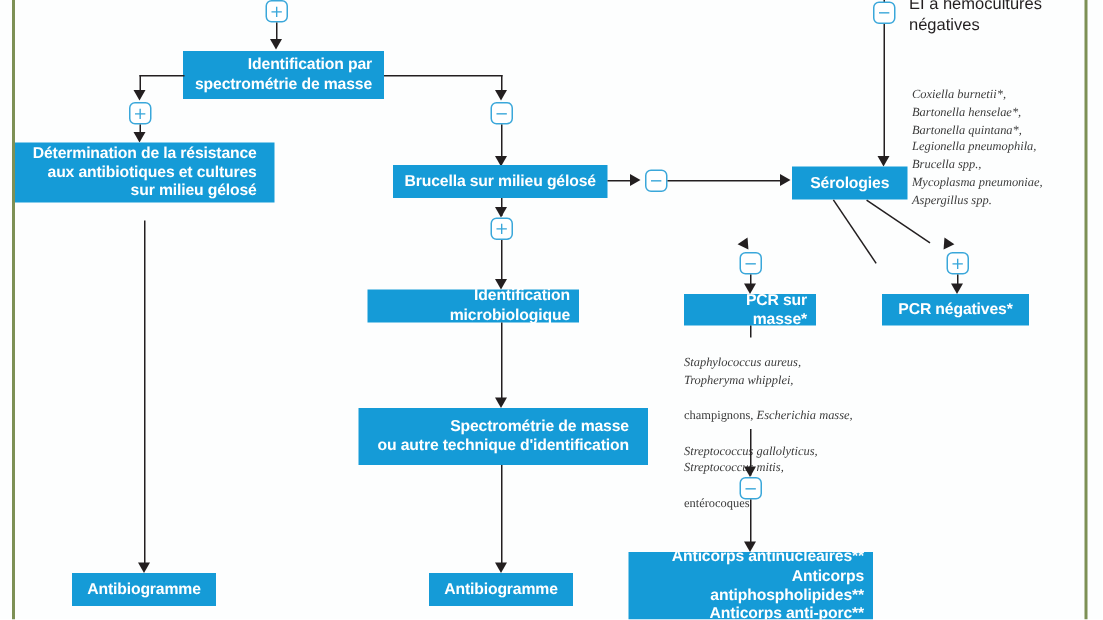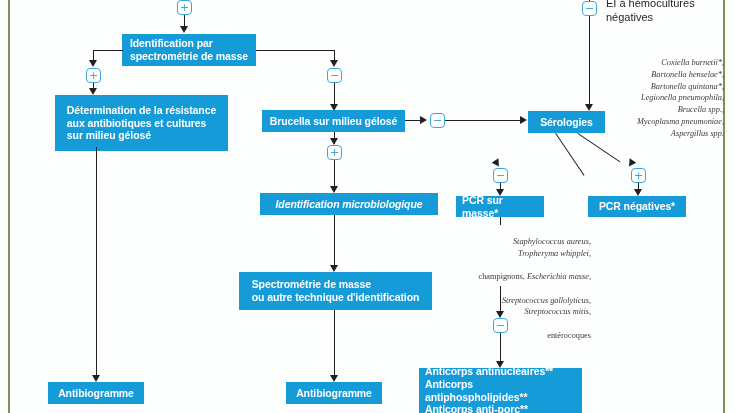--- a/index.html
+++ b/index.html
@@ -24,21 +24,21 @@
   .frame-right { left: 723px; }
 
   .node {
     position: absolute;
     background: #159bd7;
     color: #ffffff;
     font-weight: bold;
     display: flex;
     align-items: center;
     justify-content: center;
-    text-align: left;
+    text-align: right;
     line-height: 1.22;
     letter-spacing: -0.1px;
     padding: 2px 6px;
     font-size: 10.5px;
     white-space: pre-line;
   }
 
   .sign {
     position: absolute;
     width: 15px; height: 15px;
@@ -92,21 +92,20 @@
   }
 
   .note {
     position: absolute;
     font-family: "Liberation Serif", serif;
     font-style: italic;
     font-size: 8.3px;
     line-height: 1.42;
     color: #3b3b3b;
     white-space: pre-line;
-    text-align: right;
   }
   .note-plain {
     font-style: normal;
   }
 
   .toptext {
     position: absolute;
     font-size: 11px;
     line-height: 1.25;
     color: #231f20;
@@ -137,38 +136,38 @@
   <div class="arrow-down" style="left:330px; top:60px;"></div>
 
   <div class="sign" style="left:86px; top:68px;">+</div>
   <div class="vline" style="left:93px; top:83px; height:8px;"></div>
   <div class="arrow-down" style="left:89px; top:88px;"></div>
 
   <div class="sign" style="left:327px; top:68px;">−</div>
   <div class="vline" style="left:334px; top:83px; height:25px;"></div>
   <div class="arrow-down" style="left:330px; top:104px;"></div>
 
-  <div class="node" style="left:10px; top:95px; width:173px; height:56px; font-size:10.5px;margin-left:45px;">Détermination de la résistance
+  <div class="node" style="left:10px; top:95px; width:173px; height:40px; font-size:10.5px;">Détermination de la résistance
 aux antibiotiques et cultures
 sur milieu gélosé</div>
 
   <div class="vline" style="left:96px; top:147px; height:232px;"></div>
   <div class="arrow-down" style="left:92px; top:375px;"></div>
 
   <div class="node" style="left:48px; top:382px; width:96px; height:22px;">Antibiogramme</div>
 
   <div class="node" style="left:262px; top:110px; width:143px; height:22px;">Brucella sur milieu gélosé</div>
 
   <div class="vline" style="left:334px; top:132px; height:12px;"></div>
   <div class="arrow-down" style="left:330px; top:138px;"></div>
   <div class="sign" style="left:327px; top:145px;">+</div>
   <div class="vline" style="left:334px; top:160px; height:30px;"></div>
   <div class="arrow-down" style="left:330px; top:186px;"></div>
 
-  <div class="node" style="left:260px; top:193px; width:178px; height:22px;font-style:italic;">Identification microbiologique</div>
+  <div class="node" style="left:245px; top:193px; width:141px; height:22px;">Identification microbiologique</div>
 
   <div class="vline" style="left:334px; top:215px; height:55px;"></div>
   <div class="arrow-down" style="left:330px; top:265px;"></div>
 
   <div class="node" style="left:239px; top:272px; width:193px; height:38px;">Spectrométrie de masse
 ou autre technique d'identification</div>
 
   <div class="vline" style="left:334px; top:310px; height:69px;"></div>
   <div class="arrow-down" style="left:330px; top:375px;"></div>
 

